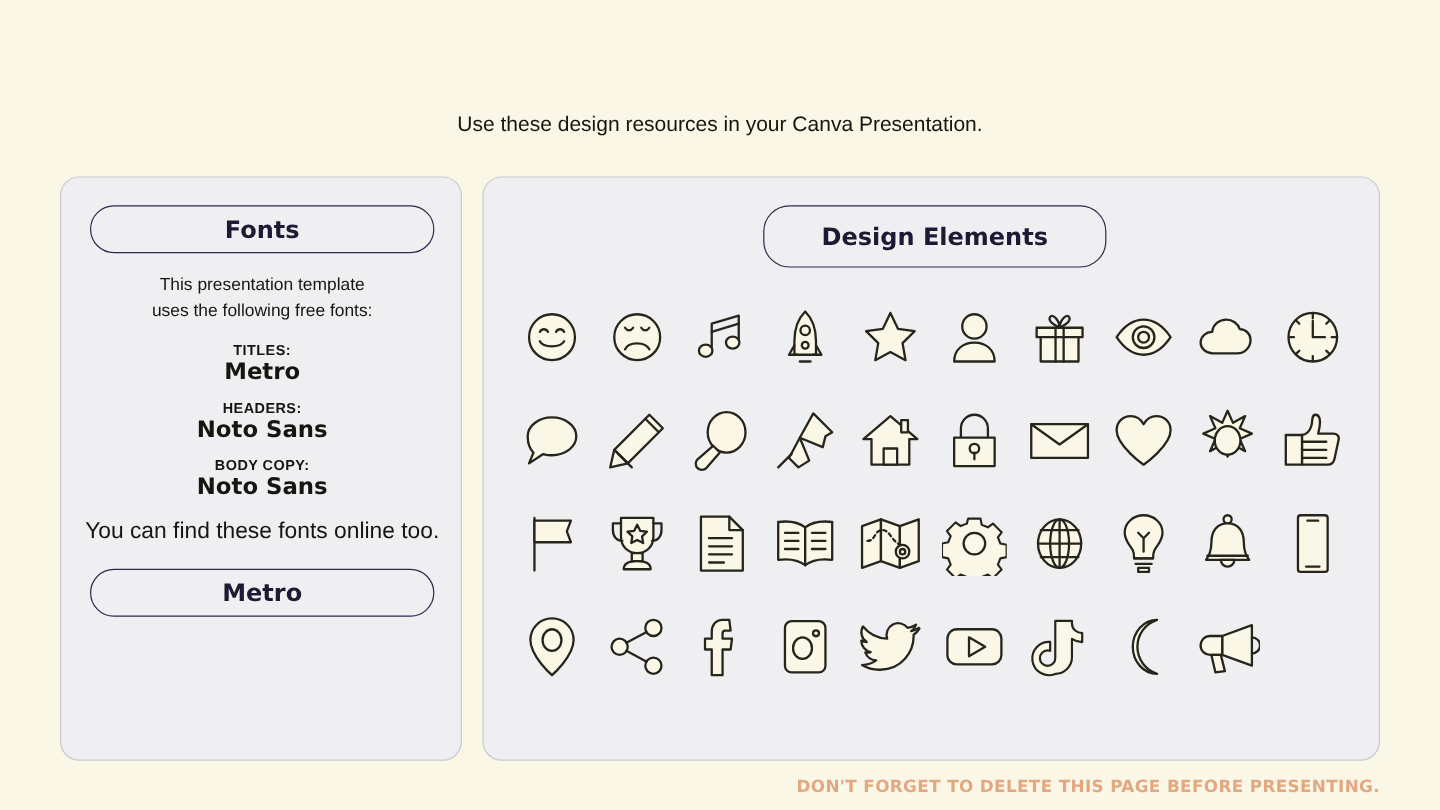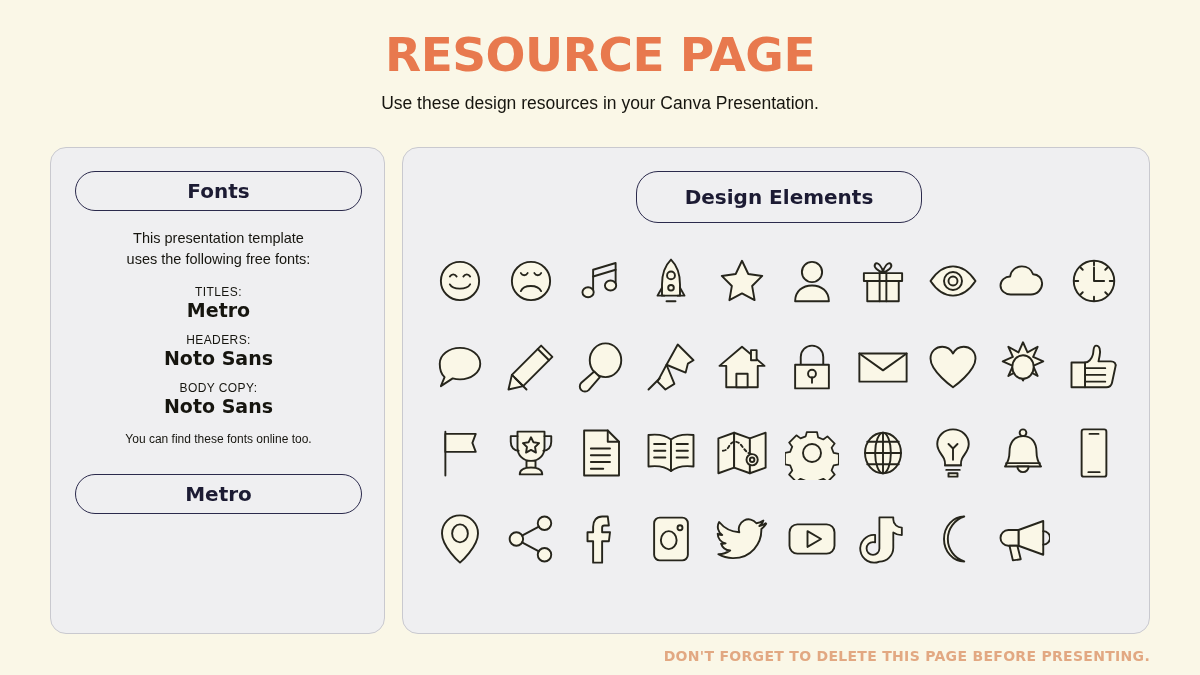--- a/index.html
+++ b/index.html
@@ -46,26 +46,26 @@
   }
   .pill-fonts   { left: 24px; top: 23px;  width: 287px; height: 40px; font-size: 20px; }
   .pill-colors  { left: 24px; top: 326px; width: 287px; height: 40px; font-size: 20px; }
   .pill-design  { left: 233px; top: 23px; width: 286px; height: 52px; font-size: 20px; }
 
   .ftxt {
     position: absolute; width: 335px; left: 0;
     text-align: center; color: #16150F;
   }
   .intro     { top: 80px;  font-size: 14.5px; line-height: 1.42; }
-  .lbl       { font-size: 12px; font-weight: normal; letter-spacing: 0.4px; }
+  .lbl       { font-size: 12px; font-weight: bold; letter-spacing: 0.4px; }
   .val       { font-size: 19px; font-weight: bold; font-family: "DejaVu Sans", sans-serif; }
   .g-titles  { top: 137px; }
   .g-headers { top: 185px; }
   .g-body    { top: 233px; }
-  .online    { top: 284px; font-size: 12px; }
+  .online    { top: 284px; font-size: 19px; }
 
   .swatches {
     position: absolute; left: 22px; top: 382px;
     width: 292px; display: flex; justify-content: space-between;
   }
   .sw { width: 56px; text-align: center; }
   .dot { width: 56px; height: 56px; border-radius: 50%; }
   .hex {
     margin-top: 7px; font-size: 10.5px; font-weight: bold;
     color: #16150F; letter-spacing: -0.2px;
@@ -90,21 +90,20 @@
     font-size: 14px; font-weight: bold; letter-spacing: 0.3px;
     color: #E2A882;
     font-family: "DejaVu Sans", sans-serif;
   }
 </style>
 </head>
 <body>
 
 <div class="page">
 
-  <div class="title">RESOURCE PAGE</div>
   <div class="subtitle">Use these design resources in your Canva Presentation.</div>
 
   <div class="panel panel-left">
 
     <div class="pill pill-fonts">
       <span>Fonts</span>
     </div>
 
     <div class="ftxt intro">
       <div>This presentation template</div>

